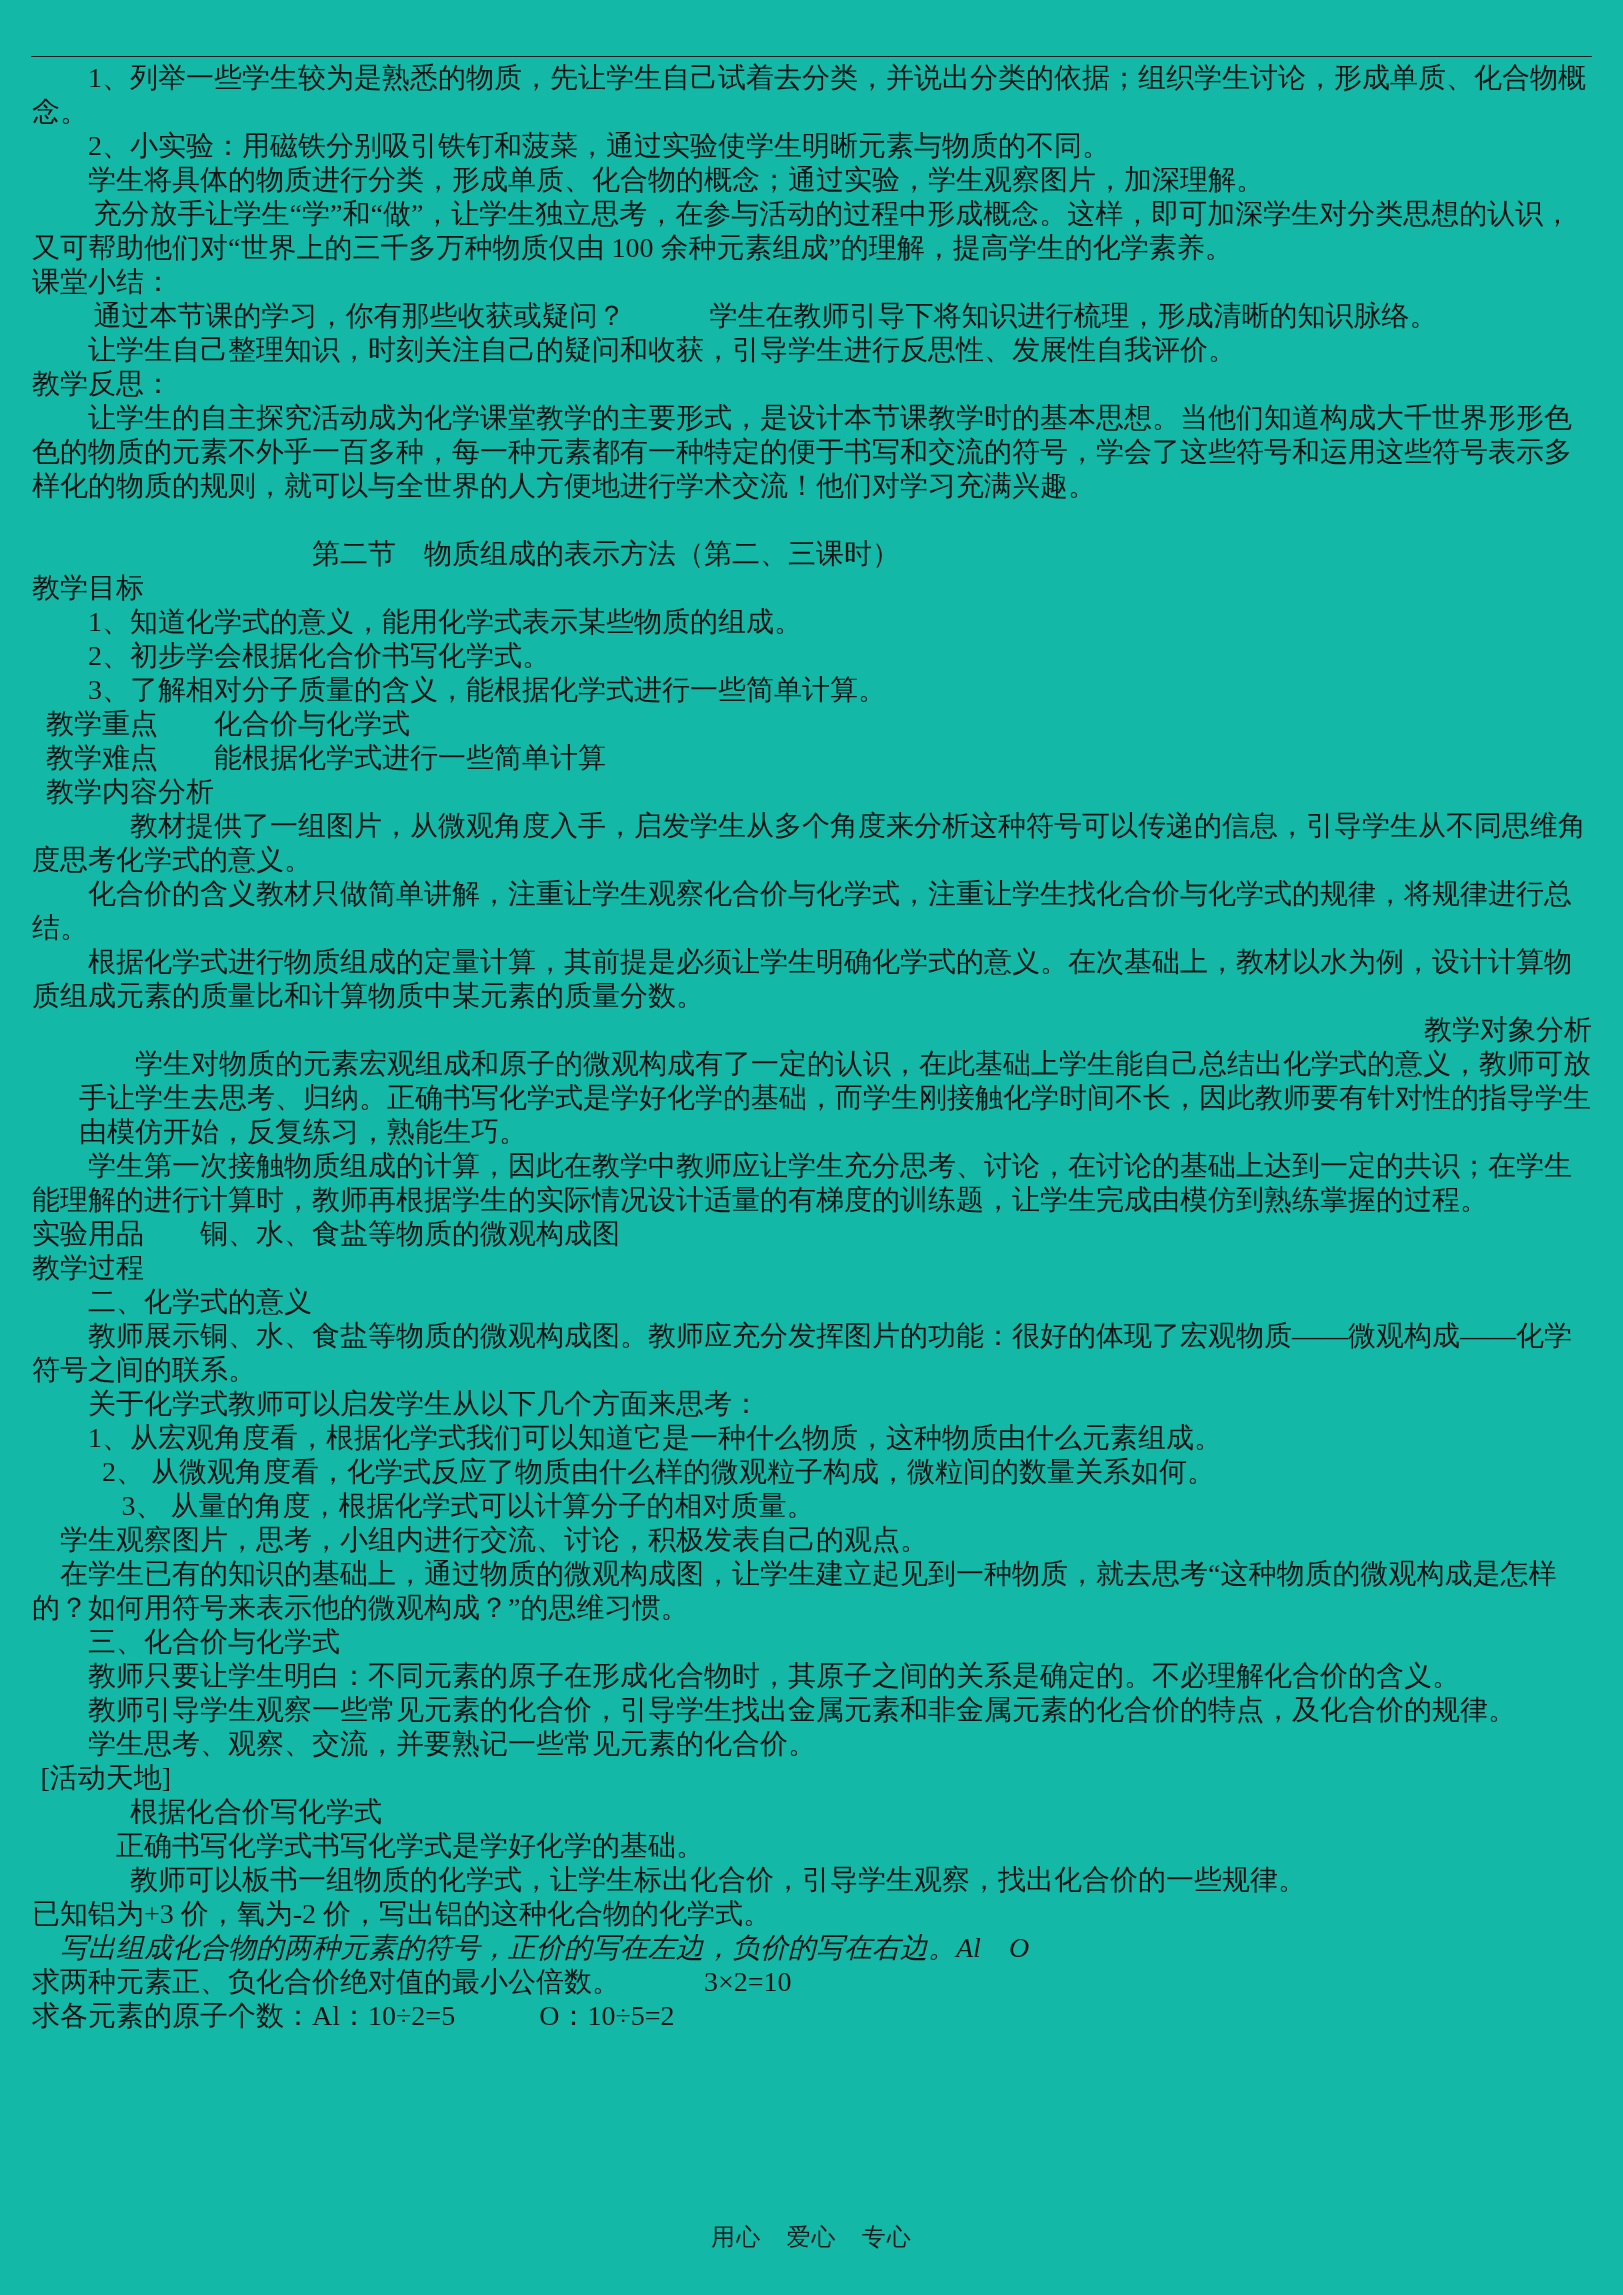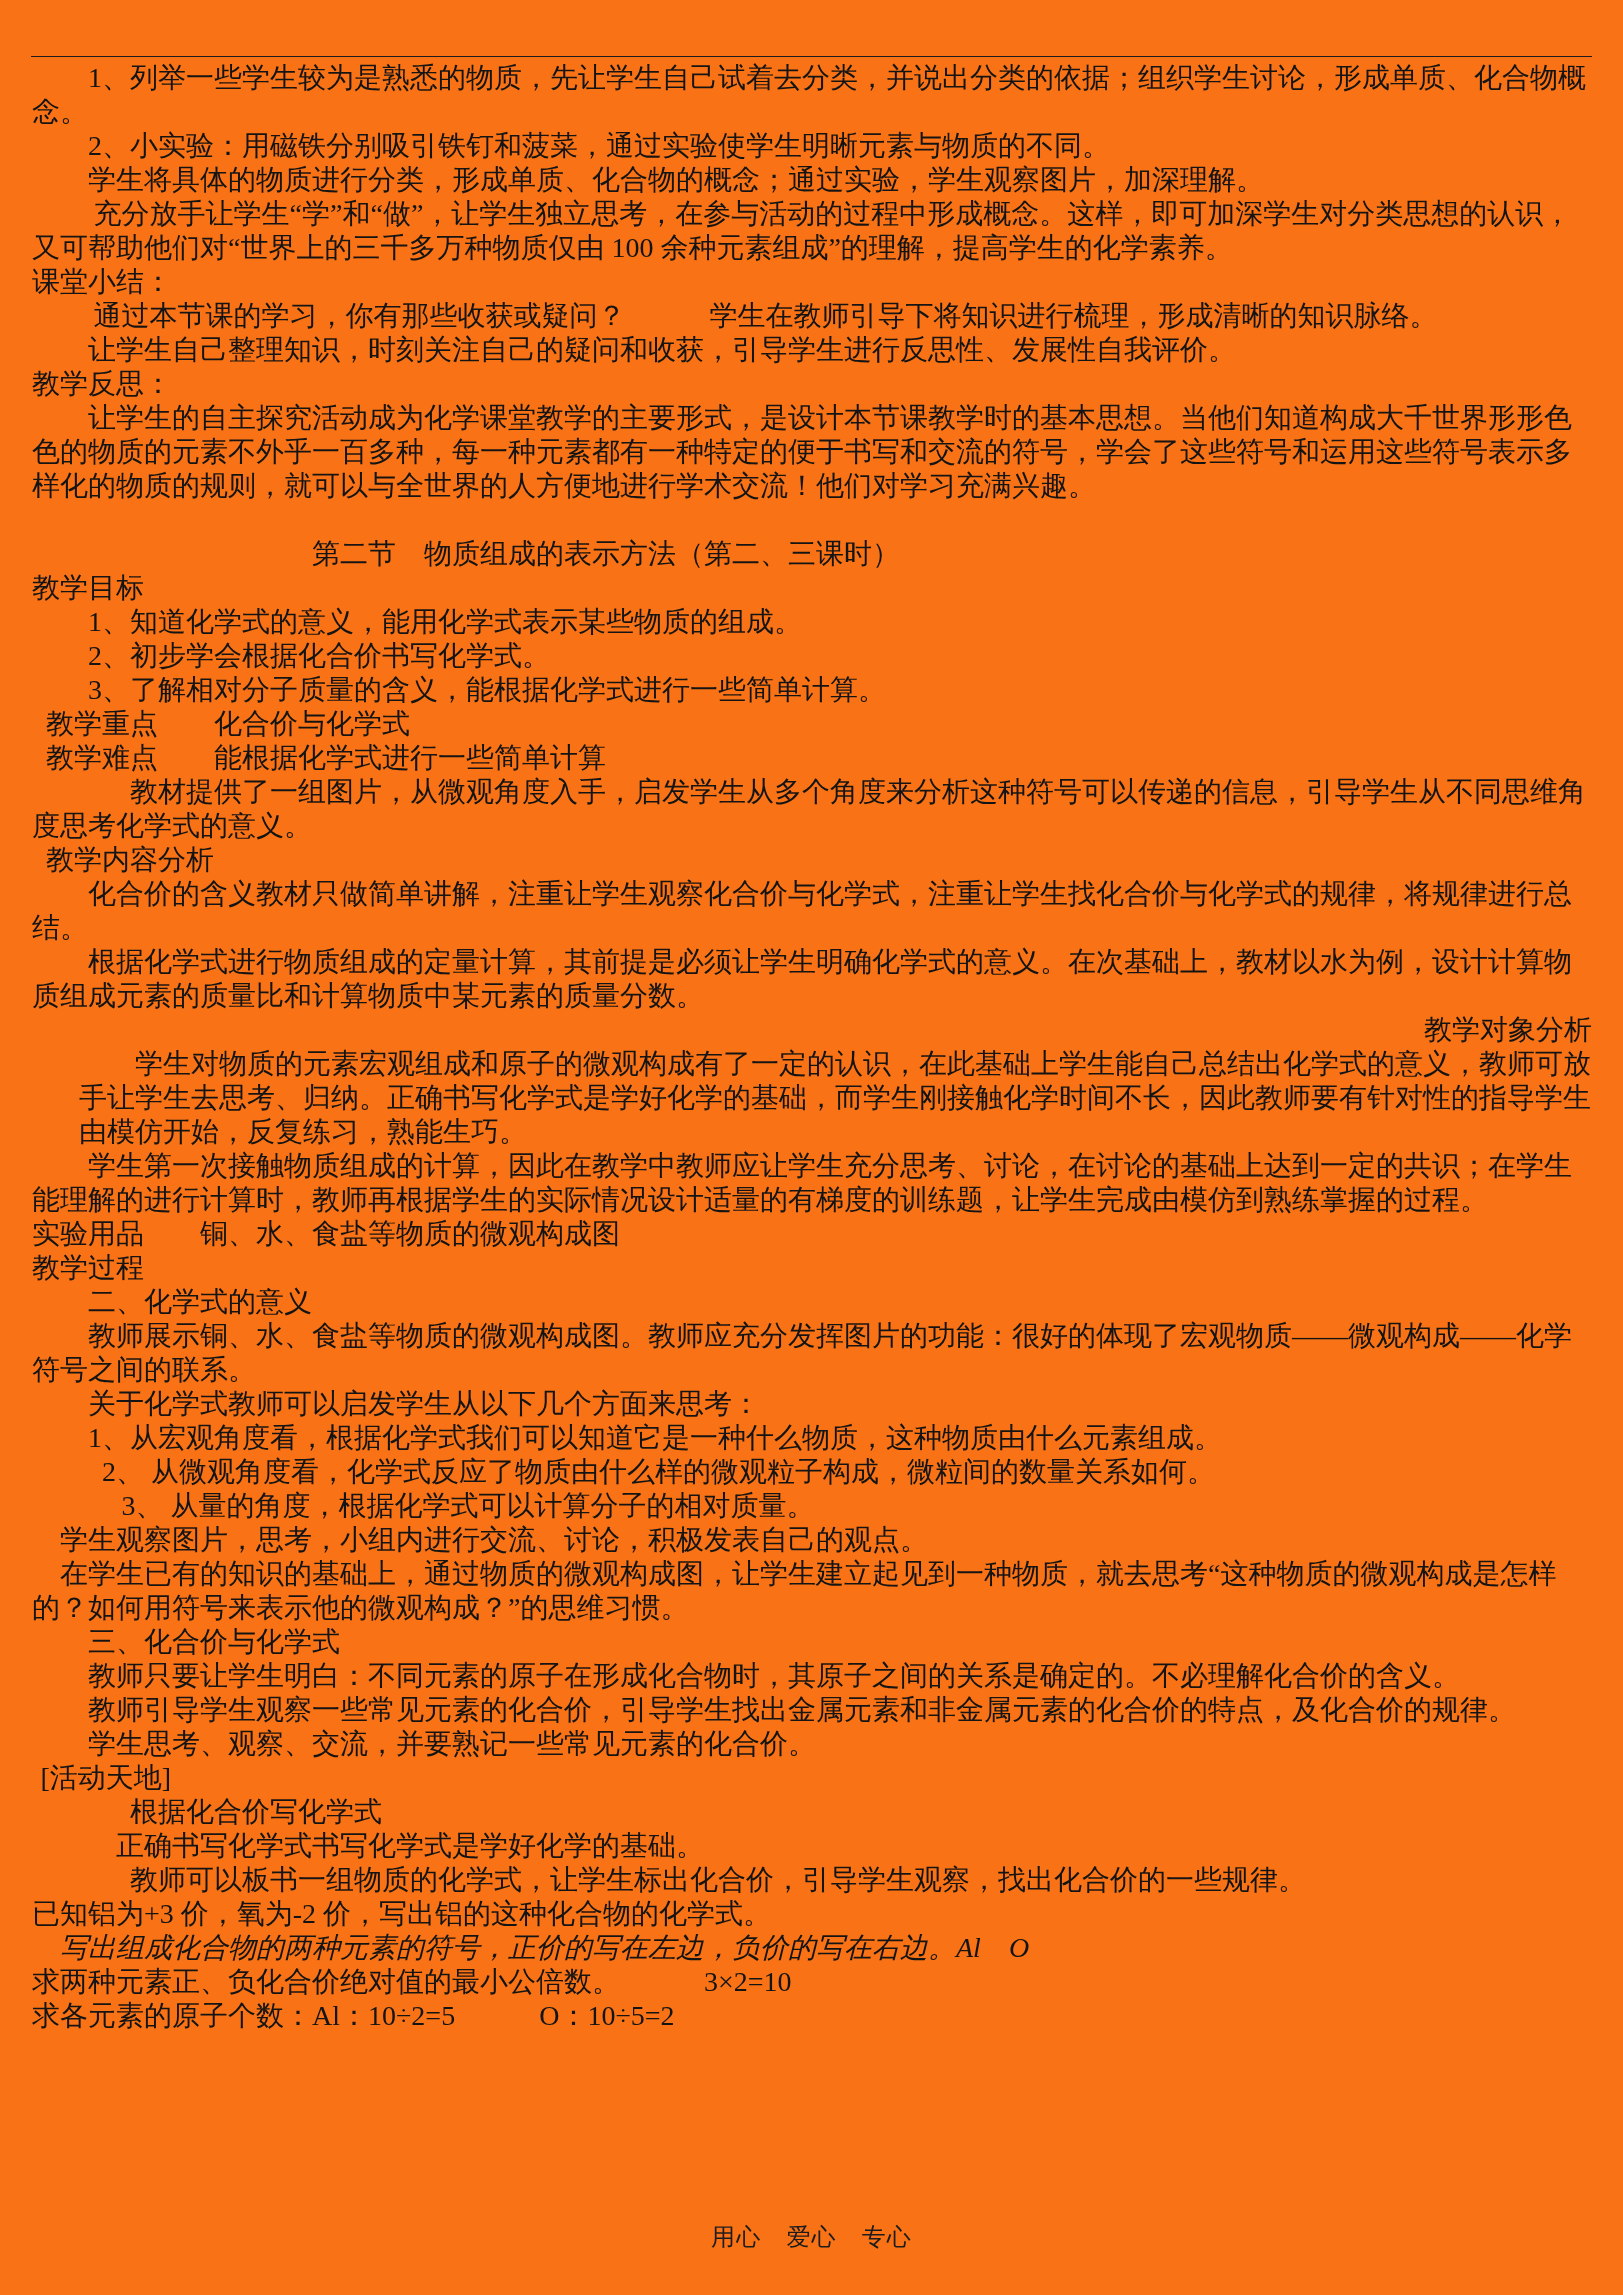--- a/index.html
+++ b/index.html
@@ -1,21 +1,21 @@
 <!DOCTYPE html>
 <html style="font-size:9px"><head>
 <meta charset="utf-8">
 <style>
   * { margin: 0; padding: 0; box-sizing: border-box; }
   html, body { background: #ffffff; }
   .page {
     position: relative;
     width: 1623px;
     height: 2295px;
-    background: #f97316;
+    background: #14b8a6;
     font-family: "Liberation Serif", "DejaVu Serif", serif;
     color: #141414;
     overflow: hidden;
   }
   .header-rule {
     position: absolute;
     top: 56px;
     left: 31px;
     width: 1561px;
     border-top: 1.7px solid #1c1c1c;
@@ -61,22 +61,22 @@
       <div class="para" style="text-indent: 0em;">教学反思：</div>
       <div class="para" style="text-indent: 2em;">让学生的自主探究活动成为化学课堂教学的主要形式，是设计本节课教学时的基本思想。当他们知道构成大千世界形形色色的物质的元素不外乎一百多种，每一种元素都有一种特定的便于书写和交流的符号，学会了这些符号和运用这些符号表示多样化的物质的规则，就可以与全世界的人方便地进行学术交流！他们对学习充满兴趣。</div>
       <div class="spacer"></div>
       <div class="para" style="text-indent: 10em;">第二节　物质组成的表示方法（第二、三课时）</div>
       <div class="para" style="text-indent: 0em;">教学目标</div>
       <div class="para" style="text-indent: 2em;">1、知道化学式的意义，能用化学式表示某些物质的组成。</div>
       <div class="para" style="text-indent: 2em;">2、初步学会根据化合价书写化学式。</div>
       <div class="para" style="text-indent: 2em;">3、了解相对分子质量的含义，能根据化学式进行一些简单计算。</div>
       <div class="para" style="text-indent: 0.5em;">教学重点　　化合价与化学式</div>
       <div class="para" style="text-indent: 0.5em;">教学难点　　能根据化学式进行一些简单计算</div>
+      <div class="para" style="text-indent: 0.5em;">教学内容分析</div>
       <div class="para" style="text-indent: 3.5em;">教材提供了一组图片，从微观角度入手，启发学生从多个角度来分析这种符号可以传递的信息，引导学生从不同思维角度思考化学式的意义。</div>
-      <div class="para" style="text-indent: 0.5em;">教学内容分析</div>
       <div class="para" style="text-indent: 2em;">化合价的含义教材只做简单讲解，注重让学生观察化合价与化学式，注重让学生找化合价与化学式的规律，将规律进行总结。</div>
       <div class="para" style="text-indent: 2em;">根据化学式进行物质组成的定量计算，其前提是必须让学生明确化学式的意义。在次基础上，教材以水为例，设计计算物质组成元素的质量比和计算物质中某元素的质量分数。</div>
       <div class="para" style="text-indent: 0em; text-align: right;">教学对象分析</div>
       <div class="para" style="text-indent: 2em; margin-left: 47px;">学生对物质的元素宏观组成和原子的微观构成有了一定的认识，在此基础上学生能自己总结出化学式的意义，教师可放手让学生去思考、归纳。正确书写化学式是学好化学的基础，而学生刚接触化学时间不长，因此教师要有针对性的指导学生由模仿开始，反复练习，熟能生巧。</div>
       <div class="para" style="text-indent: 2em;">学生第一次接触物质组成的计算，因此在教学中教师应让学生充分思考、讨论，在讨论的基础上达到一定的共识；在学生能理解的进行计算时，教师再根据学生的实际情况设计适量的有梯度的训练题，让学生完成由模仿到熟练掌握的过程。</div>
       <div class="para" style="text-indent: 0em;">实验用品　　铜、水、食盐等物质的微观构成图</div>
       <div class="para" style="text-indent: 0em;">教学过程</div>
       <div class="para" style="text-indent: 2em;">二、化学式的意义</div>
       <div class="para" style="text-indent: 2em;">教师展示铜、水、食盐等物质的微观构成图。教师应充分发挥图片的功能：很好的体现了宏观物质——微观构成——化学符号之间的联系。</div>
       <div class="para" style="text-indent: 2em;">关于化学式教师可以启发学生从以下几个方面来思考：</div>

